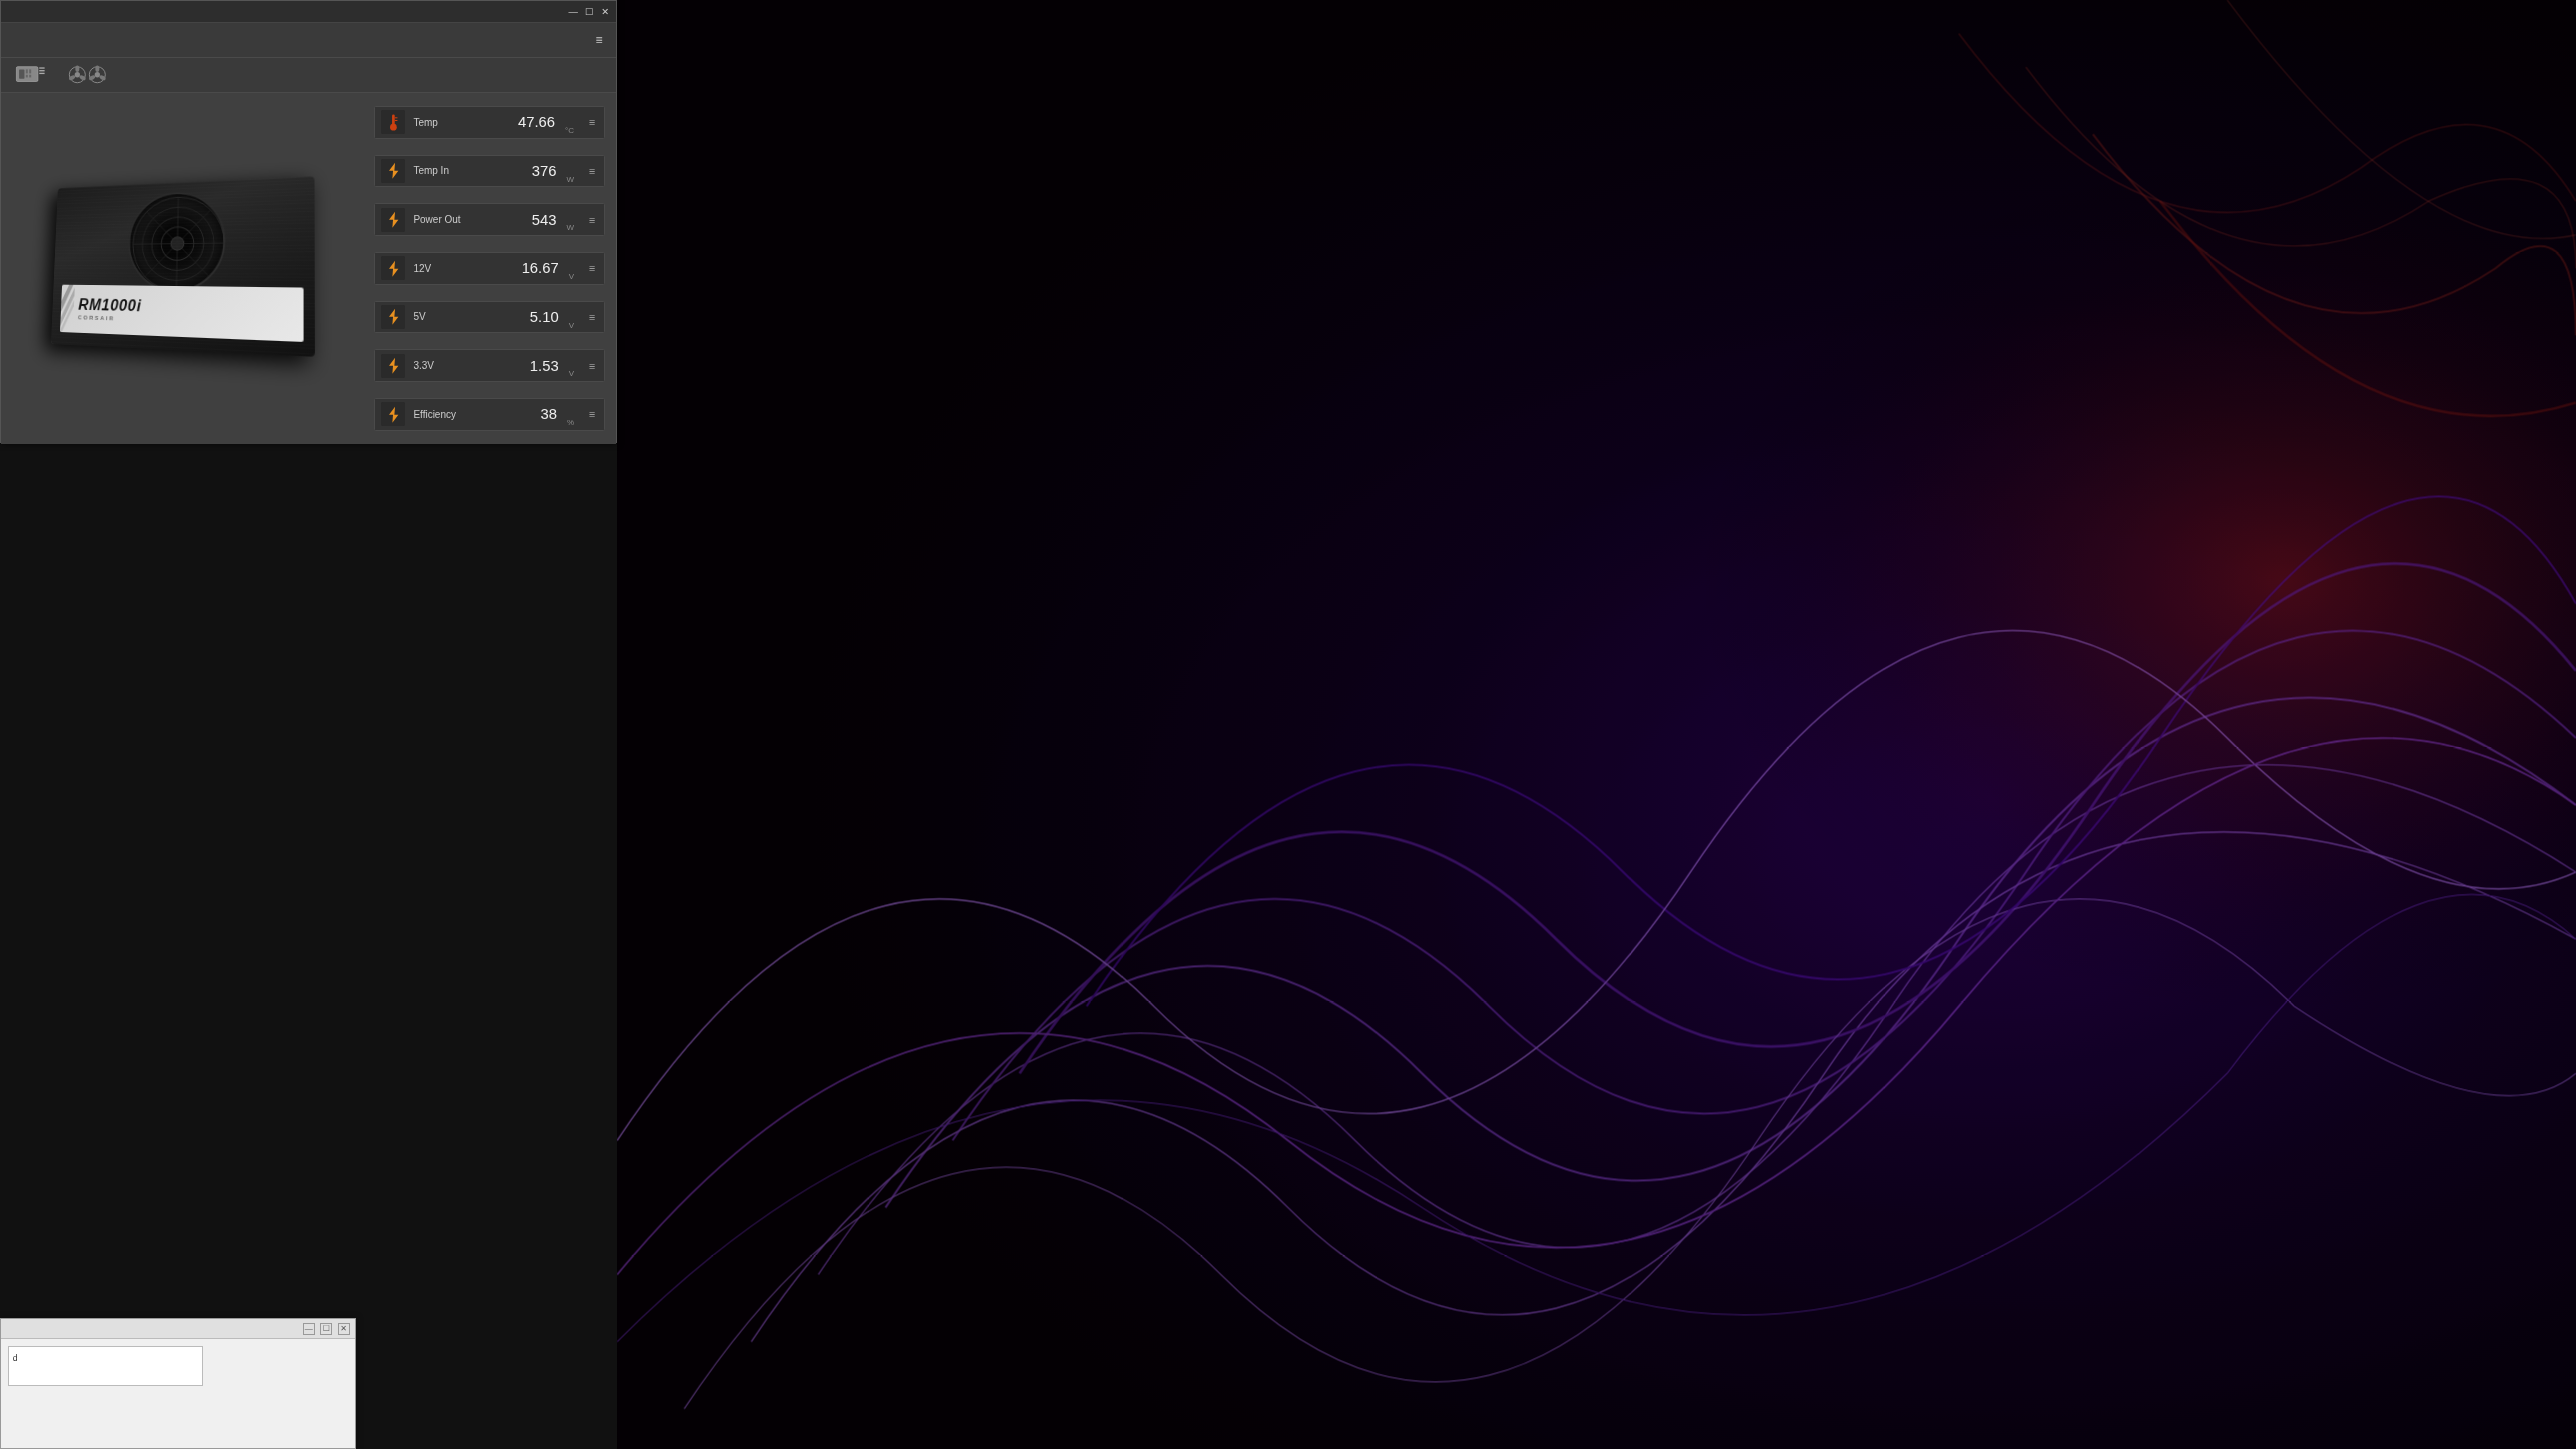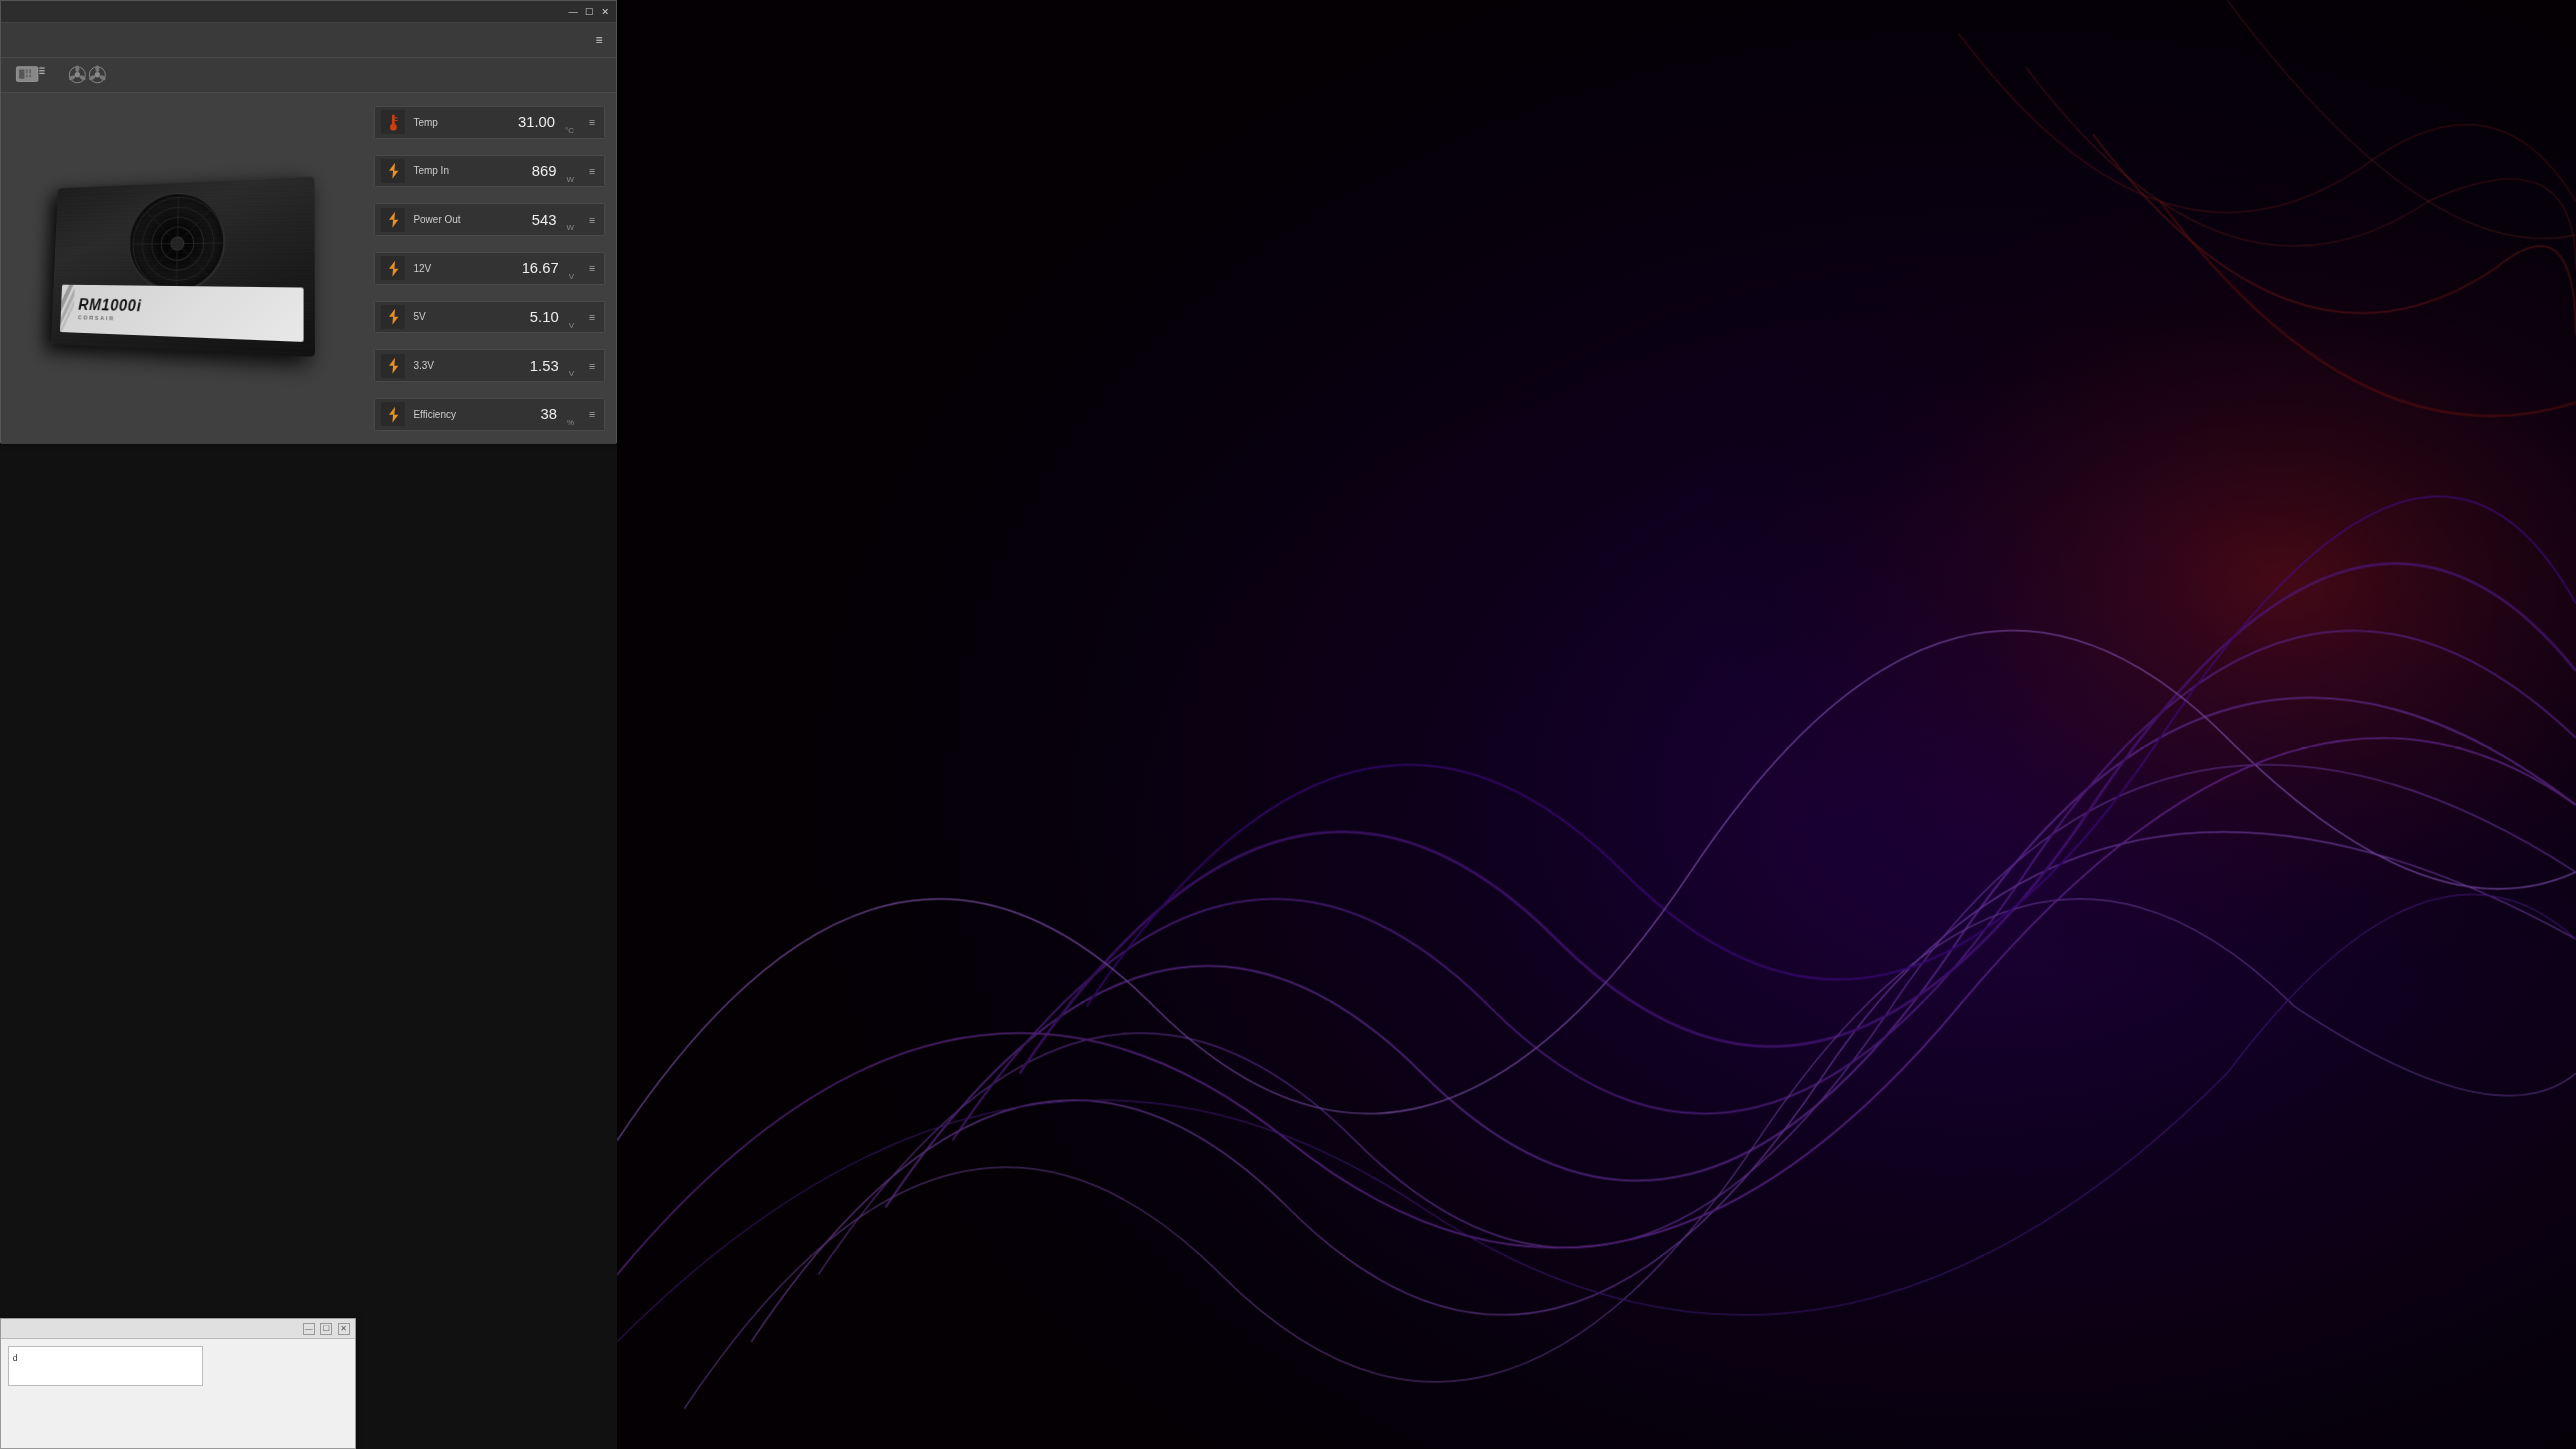--- a/index.html
+++ b/index.html
@@ -463,33 +463,33 @@
       <div class="stat-row">
         <div class="stat-icon-box">
           <svg width="14.8" height="19" viewBox="0 0 22 28">
             <rect x="9" y="2" width="4" height="16" rx="2" fill="#cc4010"></rect>
             <circle cx="11" cy="21" r="5" fill="#cc4010"></circle>
             <line x1="13" y1="7" x2="17" y2="7" stroke="#cc4010" stroke-width="1.5"></line>
             <line x1="13" y1="11" x2="17" y2="11" stroke="#cc4010" stroke-width="1.5"></line>
           </svg>
         </div>
         <span class="stat-label">Temp</span>
-        <span class="stat-value">31.00</span>
+        <span class="stat-value">47.66</span>
         <span class="stat-unit">°C</span>
         <button class="stat-menu-btn">≡</button>
       </div>
 
       <div class="stat-row">
         <div class="stat-icon-box">
           <svg width="13.4" height="17.4" viewBox="0 0 20 26">
             <polygon points="12,1 3,13 9,13 8,25 17,13 11,13" fill="#e89020"></polygon>
           </svg>
         </div>
         <span class="stat-label">Temp In</span>
-        <span class="stat-value">869</span>
+        <span class="stat-value">376</span>
         <span class="stat-unit">W</span>
         <button class="stat-menu-btn">≡</button>
       </div>
 
       <div class="stat-row">
         <div class="stat-icon-box">
           <svg width="13.4" height="17.4" viewBox="0 0 20 26">
             <polygon points="12,1 3,13 9,13 8,25 17,13 11,13" fill="#e89020"></polygon>
           </svg>
         </div>

